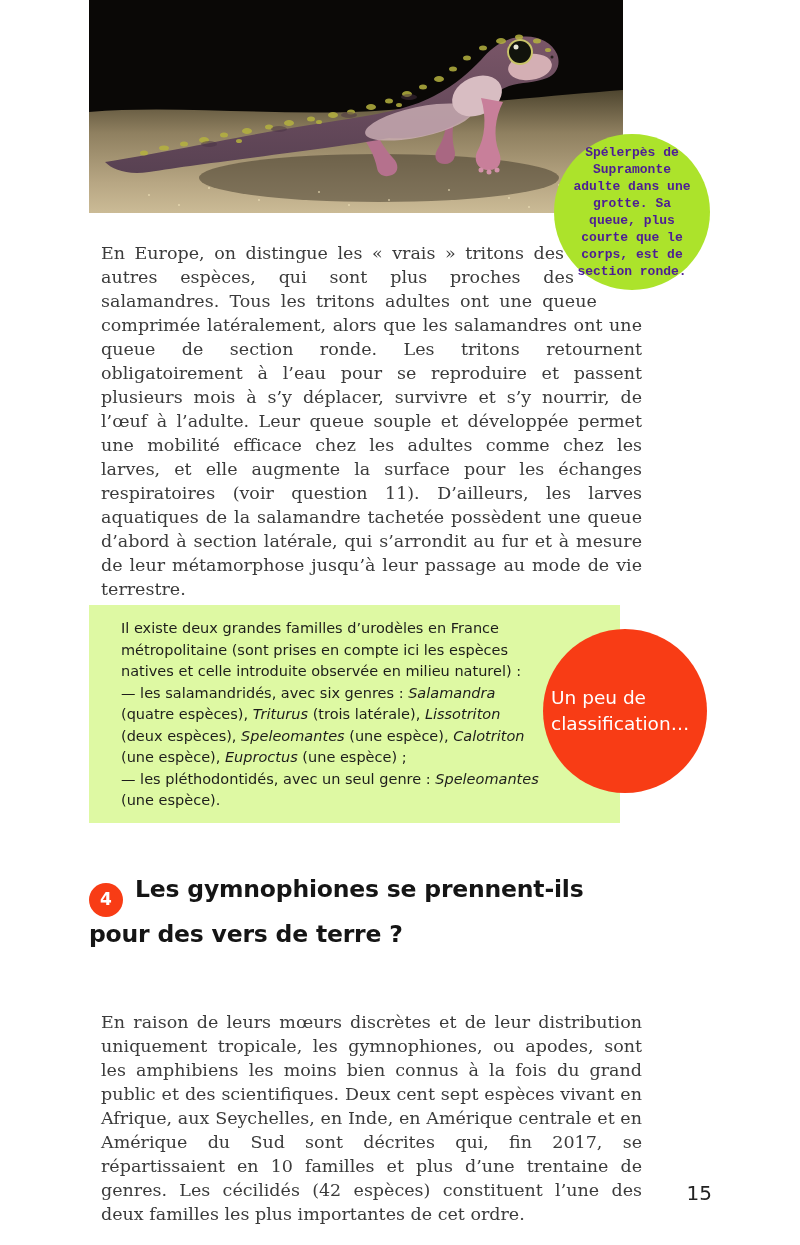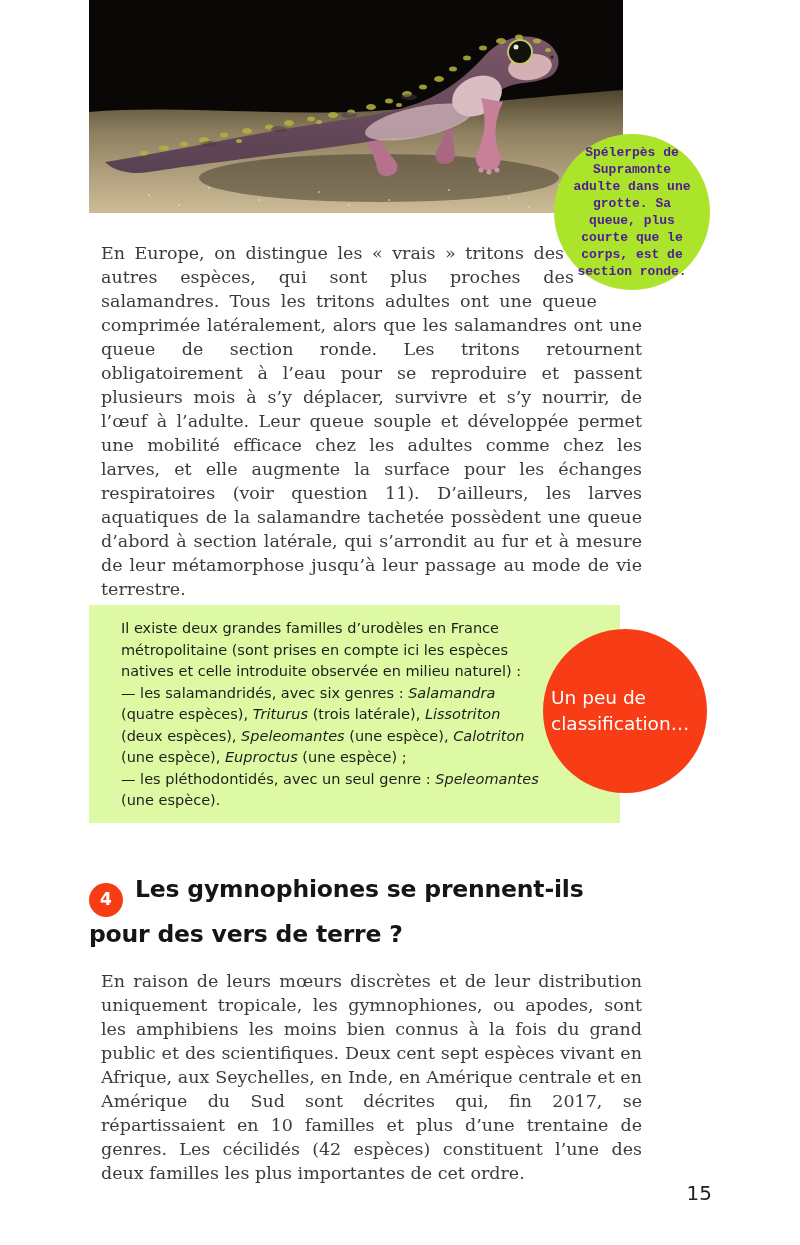--- a/index.html
+++ b/index.html
@@ -18,21 +18,21 @@
     color:#4c1d95;text-align:center;padding:0;box-sizing:border-box;z-index:3;
   }
   .photo-badge .inner{width:132px;}
 
   
   .body-par{
     position:absolute;left:89px;width:541px;margin:12px;
     font-size:17.5px;line-height:24px;color:#3b3b3b;text-align:justify;
   }
   .par-intro{top:229px;}
-  .par-body{top:957px;}
+  .par-body{top:998px;}
   .wrap-spacer{float:right;width:112px;height:62px;shape-outside:circle(80px at 112px -18px);}
 
   
   .info-box{
     position:absolute;left:89px;top:605px;width:531px;min-height:215px;box-sizing:border-box;
     background:#def9a3;padding:13px 14px 11px 32px;
     font-family:"DejaVu Sans", sans-serif;font-size:14.5px;line-height:21.5px;color:#1d1d1b;
   }
   .box-spacer{float:right;width:70px;height:178px;shape-outside:circle(84px at 90px 92px);}
   .info-box-text div{text-align:left;}

